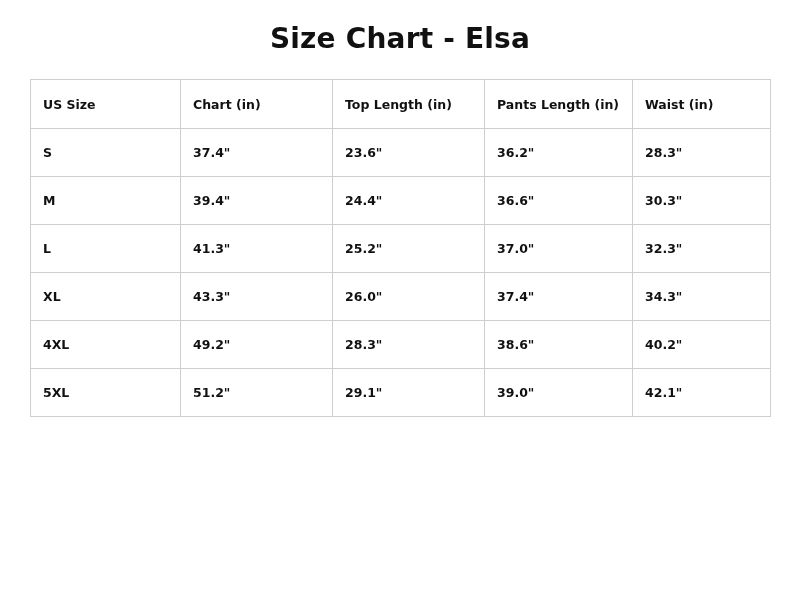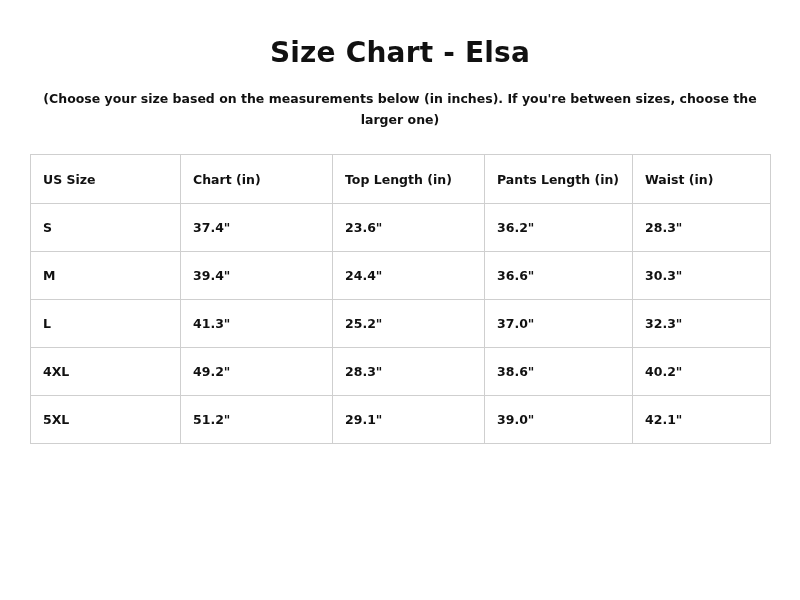--- a/index.html
+++ b/index.html
@@ -19,21 +19,21 @@
     height: 600px;
     box-sizing: border-box;
     padding: 0;
     position: relative;
   }
   .title {
     text-align: center;
     font-size: 28px;
     font-weight: bold;
     letter-spacing: 0.2px;
-    margin: 36px 0 0 0;
+    margin: 22px 0 0 0;
     color: #111111;
   }
   .subtitle-block {
     margin: 20px 28px 0 28px;
     text-align: center;
   }
   .subtitle-line {
     font-size: 12.5px;
     font-weight: bold;
     line-height: 1.65;
@@ -69,21 +69,20 @@
   table.size-chart col.c4 { width: 138px; }
 </style>
 </head>
 <body>
 
 <div class="page">
 
   <h1 class="title">Size Chart - Elsa</h1>
 
   <div class="subtitle-block">
-    <div class="subtitle-line">(Choose your size based on the measurements below (in inches). If you're between sizes, choose the larger one)</div>
   </div>
 
   <div class="table-wrap">
     <table class="size-chart">
       <colgroup>
         <col class="c0">
           <col class="c1">
           <col class="c2">
           <col class="c3">
           <col class="c4">
@@ -113,20 +112,27 @@
           <td>30.3"</td>
         </tr>
         <tr>
           <td>L</td>
           <td>41.3"</td>
           <td>25.2"</td>
           <td>37.0"</td>
           <td>32.3"</td>
         </tr>
         <tr>
+          <td>XL</td>
+          <td>43.3"</td>
+          <td>26.0"</td>
+          <td>37.4"</td>
+          <td>34.3"</td>
+        </tr>
+        <tr>
           <td>4XL</td>
           <td>49.2"</td>
           <td>28.3"</td>
           <td>38.6"</td>
           <td>40.2"</td>
         </tr>
         <tr>
           <td>5XL</td>
           <td>51.2"</td>
           <td>29.1"</td>

